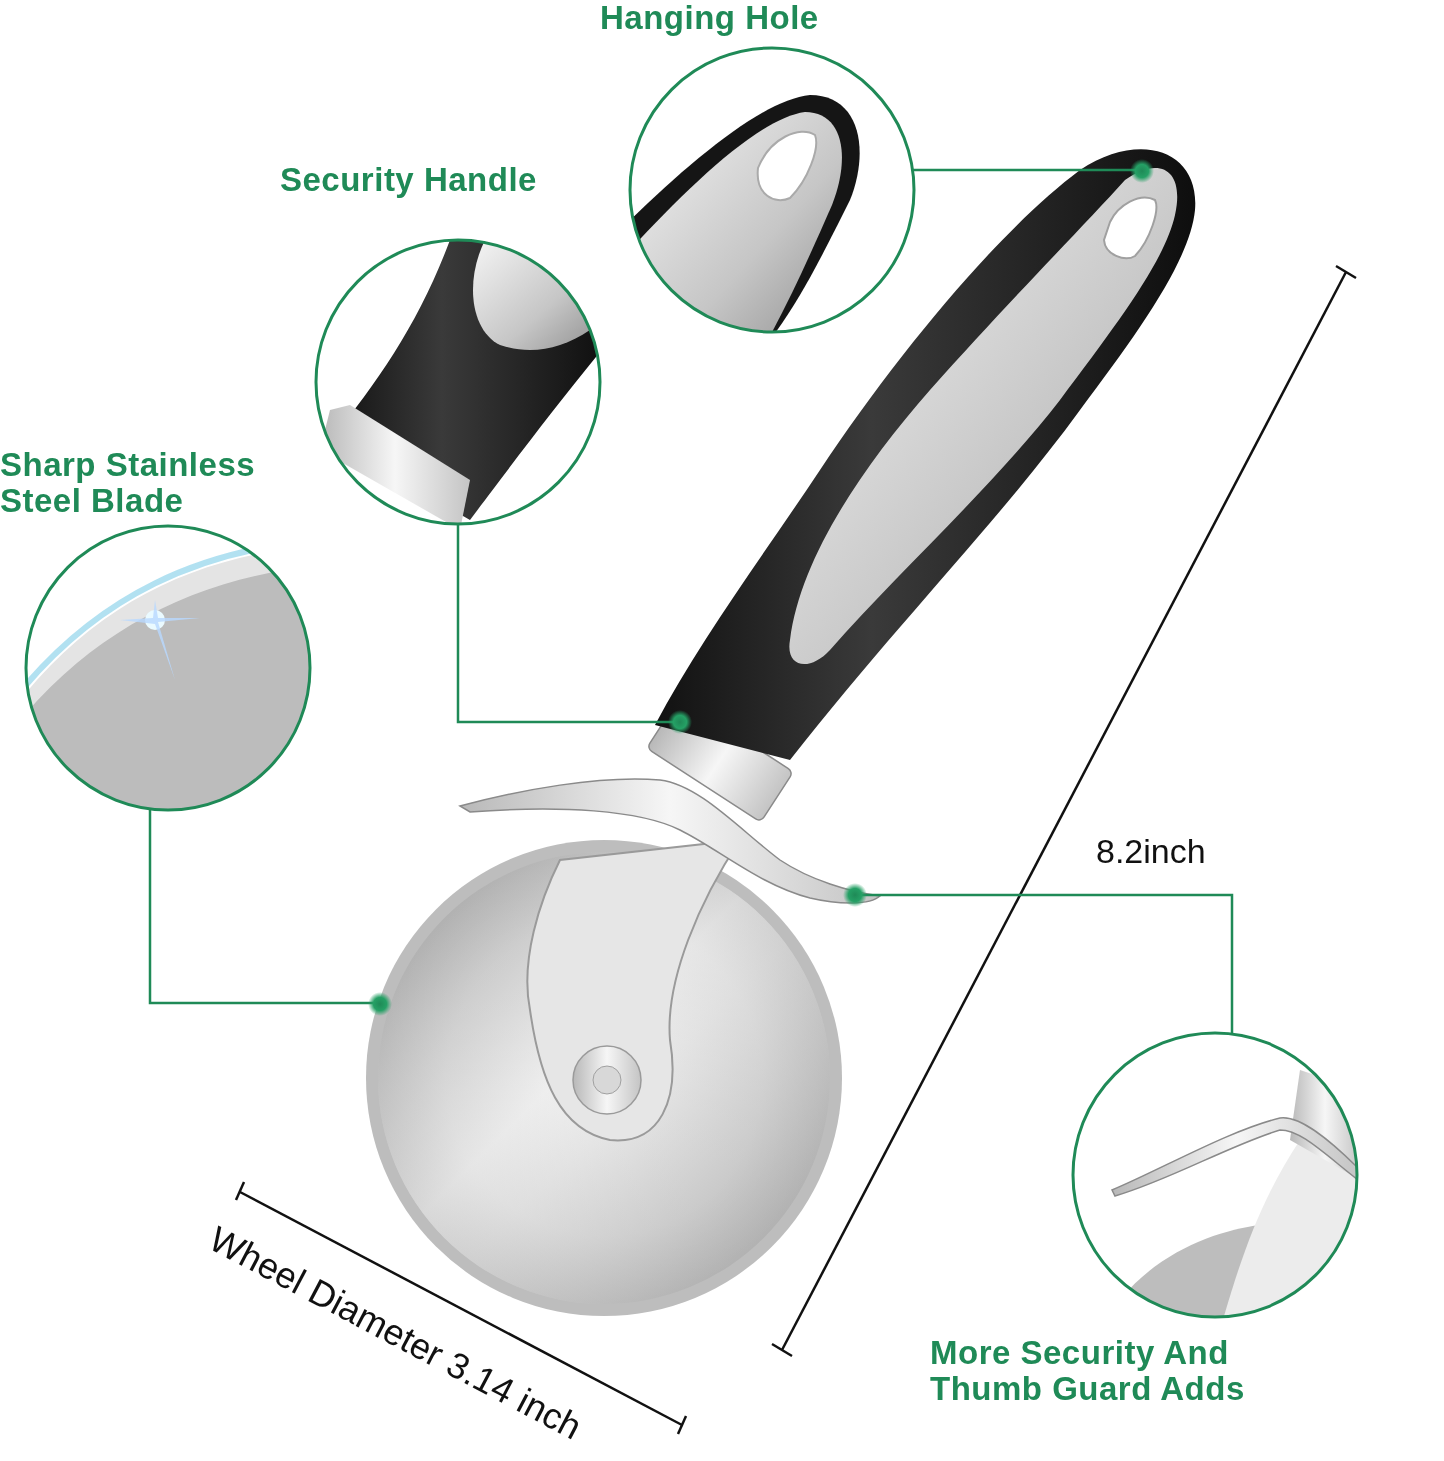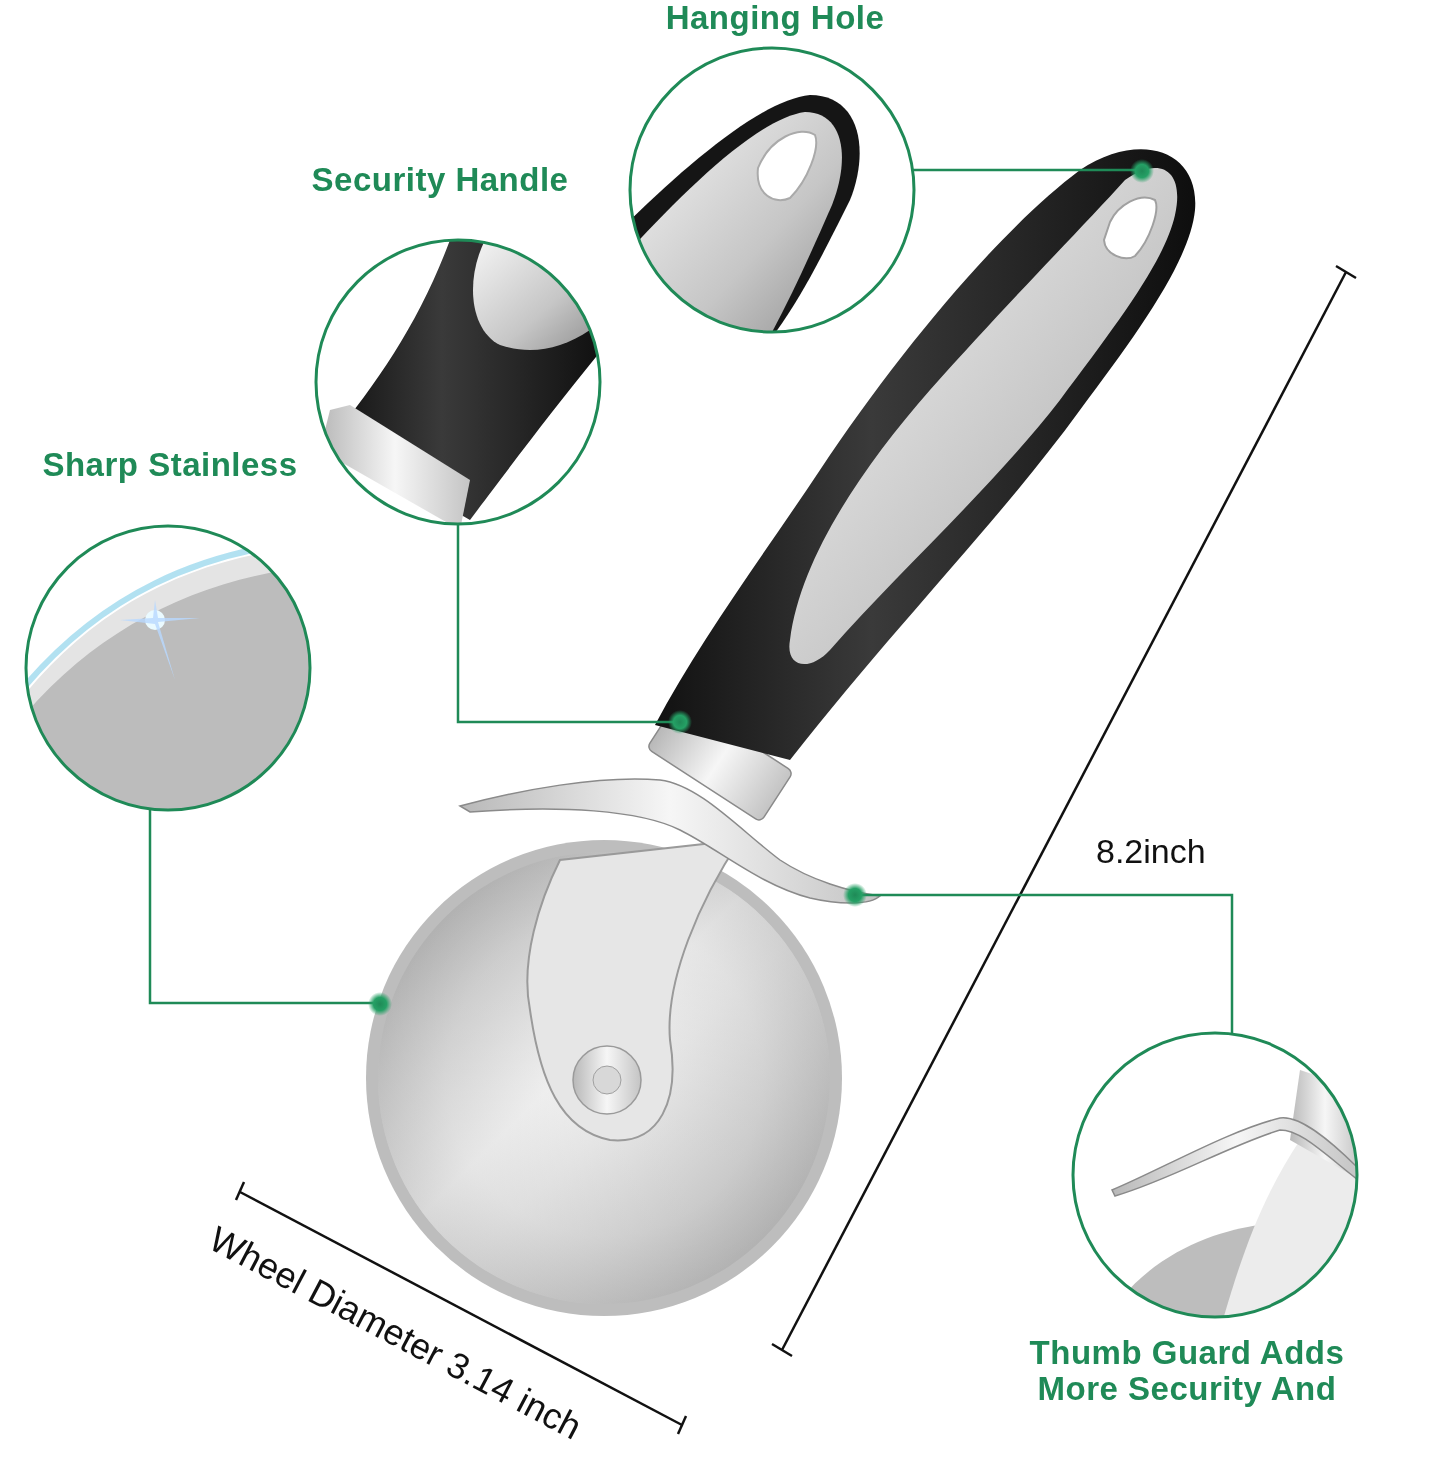--- a/index.html
+++ b/index.html
@@ -1,19 +1,19 @@
 <!DOCTYPE html>
 <html><head>
 <meta charset="utf-8">
 <style>
   html, body { margin:0; padding:0; background:#ffffff; }
   body { width:1444px; height:1461px; position:relative; overflow:hidden;
          font-family:"Liberation Sans", sans-serif; }
   #stage { position:absolute; left:0; top:0; width:1444px; height:1461px; }
-  .label { position:absolute; color:#1f8a57; font-weight:bold; text-align:center;
+  .label { position:absolute; color:#1f8a57; font-weight:bold; 
            font-family:"Liberation Sans", sans-serif; line-height:1.08; letter-spacing:0.5px; }
   .label span { display:block; }
   .dim { position:absolute; color:#111; font-family:"Liberation Sans", sans-serif; }
 </style>
 </head>
 <body>
 
 <div id="stage">
   <svg width="1444" height="1461" viewBox="0 0 1444 1461" xmlns="http://www.w3.org/2000/svg">
     <defs>
@@ -156,25 +156,26 @@
 
   
   <div class="label" style="left:600px; top:0px; width:350px; font-size:33px;">
     <span>Hanging Hole</span>
   </div>
 
   <div class="label" style="left:280px; top:162px; width:320px; font-size:33px;">
     <span>Security Handle</span>
   </div>
 
-  <div class="label" style="left:0px; top:447px; width:300px; font-size:33px;padding-left:20px;">
+  <div class="label" style="left:0px; top:447px; width:300px; font-size:33px;">
     <span>Sharp Stainless</span>
+    <span>Steel Blade</span>
   </div>
 
   <div class="label" style="left:930px; top:1335px; width:514px; font-size:33px;">
+    <span>More Security And</span>
     <span>Thumb Guard Adds</span>
-    <span>More Security And</span>
   </div>
 
   <div class="dim" style="left:1096px; top:832px; font-size:34px;">8.2inch</div>
 
   <div class="dim" style="left:222px; top:1218px; font-size:36px; transform-origin:0 0; transform:rotate(27.8deg); white-space:nowrap;">Wheel Diameter 3.14 inch</div>
 </div>
 
 </body></html>

